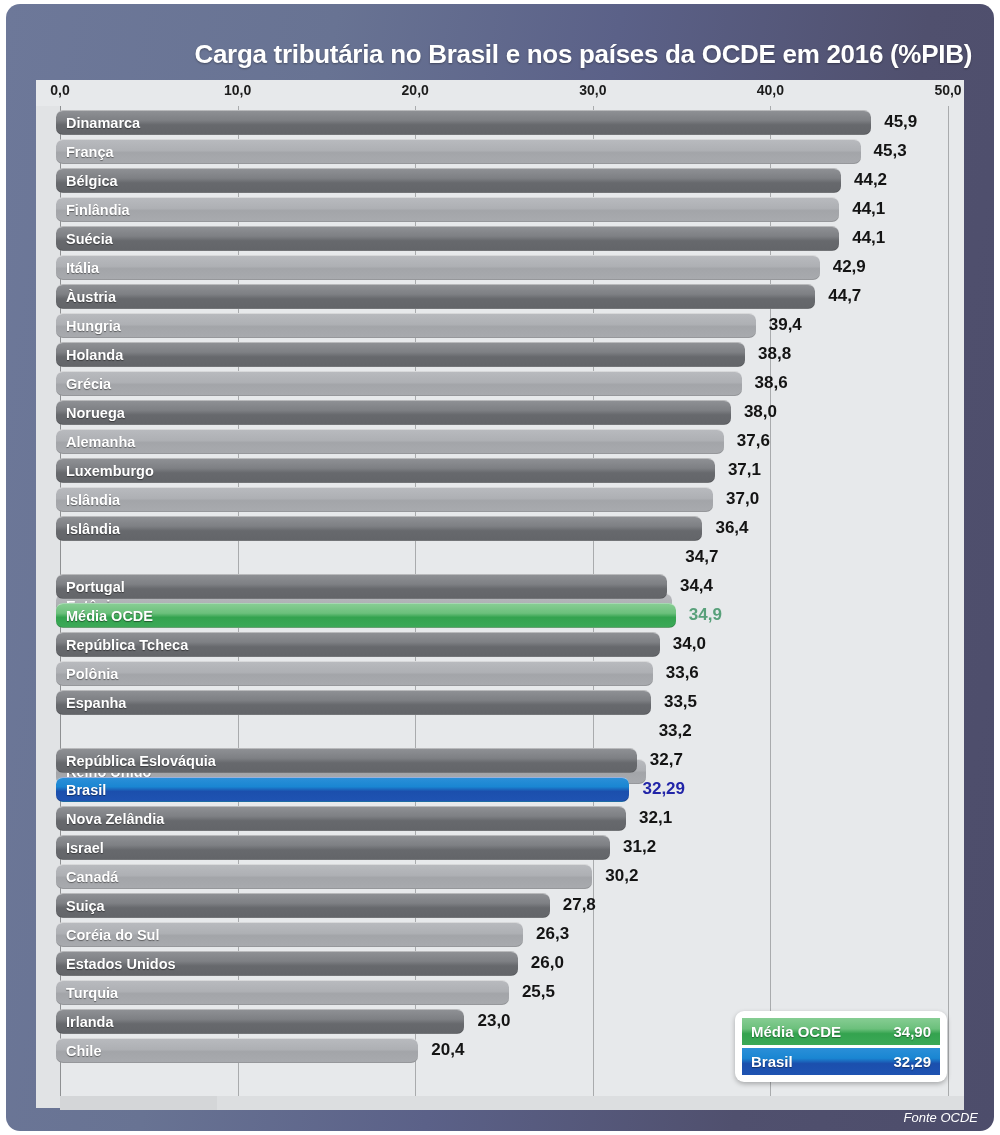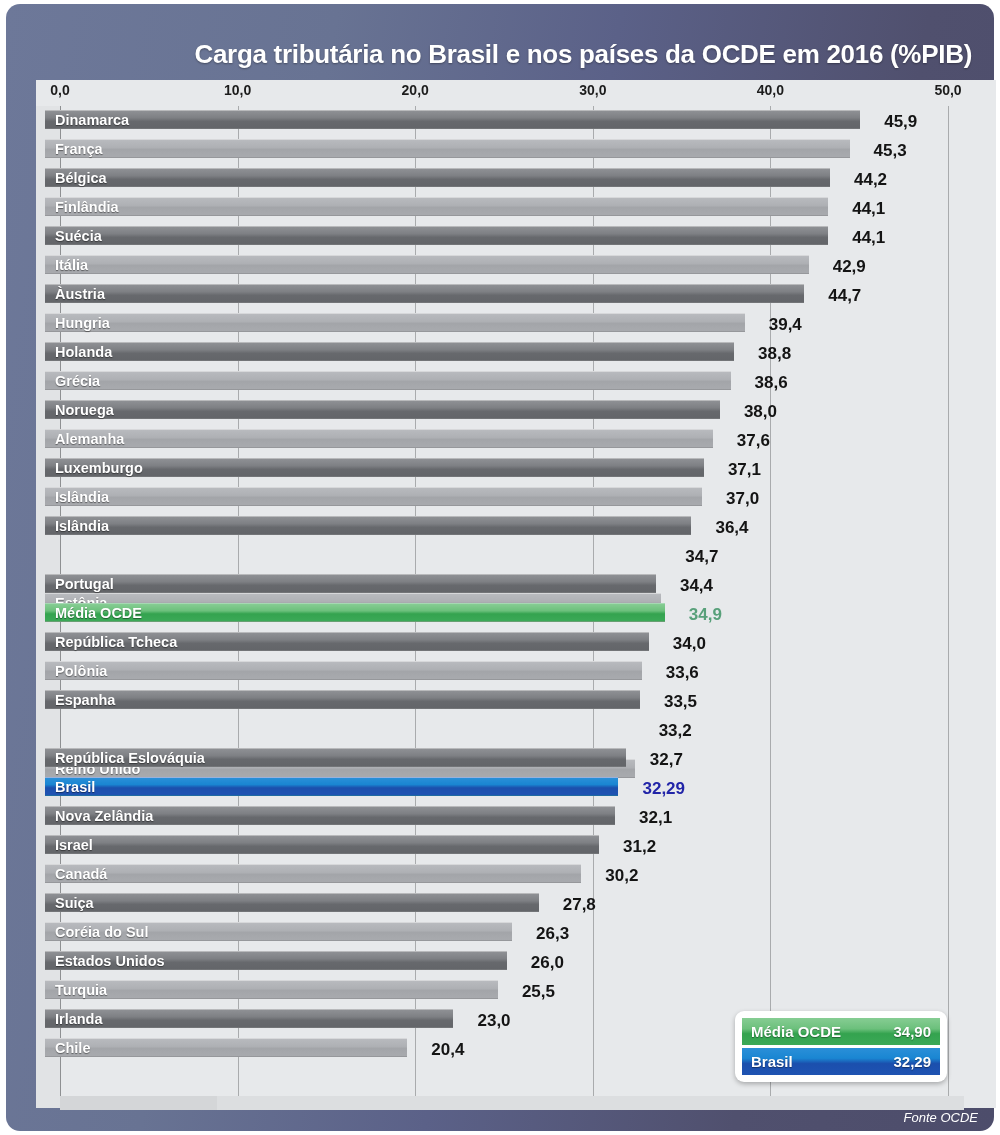--- a/index.html
+++ b/index.html
@@ -40,21 +40,20 @@
     letter-spacing:-0.3px;
     text-shadow:0 1px 2px rgba(0,0,0,.35);
     white-space:nowrap;
   }
   
   .panel{
     position:absolute;
     left:36px; top:80px;
     width:928px; height:1028px;
     background:#e7e9eb;
-    padding-left:32px;
   }
   .panel-inner{
     position:absolute;
     left:0; top:0; right:0; bottom:0;
   }
   
   .axis-labels{
     position:absolute;
     left:0; top:0;
     width:928px; height:24px;
@@ -92,27 +91,28 @@
     position:absolute;
     left:0; top:3px;
     width:928px;
   }
   .row{
     position:relative;
     height:29px;
   }
   .bar{
     position:absolute;
-    left:9px; top:1px;
-    height:19px;
+    left:20px; top:1px;
+    height:25px;
     box-sizing:border-box;
     border-top:1px solid rgba(255,255,255,.55);
     border-bottom:1px solid rgba(0,0,0,.18);
     display:flex;
     align-items:center;
+    border-radius:7px;
   }
   .bar.dark{
     background:linear-gradient(to bottom,#8e9094 0%,#7e8084 40%,#67696d 60%,#636569 100%);
   }
   .bar.light{
     background:linear-gradient(to bottom,#b8babe 0%,#aeb0b4 45%,#a3a5a9 55%,#a8aaae 100%);
   }
   .bar.green{
     background:linear-gradient(to bottom,#86cd93 0%,#6cc07c 40%,#34a34f 58%,#3ba957 100%);
     border-bottom-color:rgba(0,0,0,.22);

